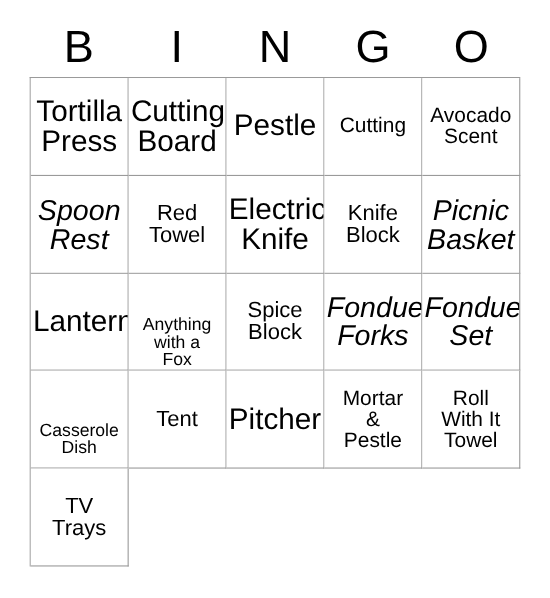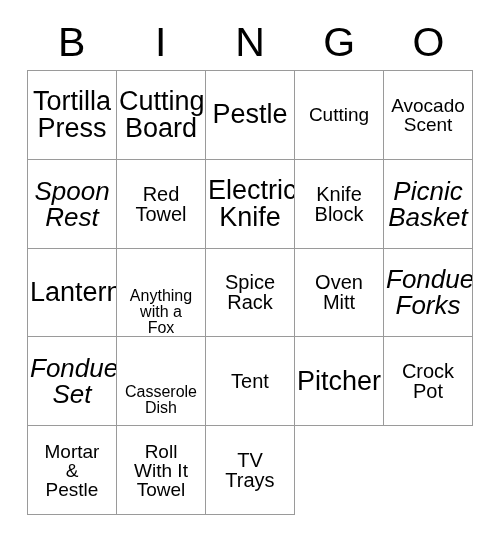--- a/index.html
+++ b/index.html
@@ -146,47 +146,39 @@
       <div class="bingo-cell size-md">
         <span class="cell-text">Lantern</span>
       </div>
       <div class="bingo-cell size-xs">
         <span class="cell-text">Anything
 with a
 Fox</span>
       </div>
       <div class="bingo-cell size-xl">
         <span class="cell-text">Spice
-Rack</span>
-      </div>
-      <div class="bingo-cell size-xl">
-        <span class="cell-text">Oven
-Mitt</span>
+Block</span>
       </div>
       <div class="bingo-cell size-lg">
         <span class="cell-text">Fondue
 Forks</span>
       </div>
       <div class="bingo-cell size-lg">
         <span class="cell-text">Fondue
 Set</span>
       </div>
       <div class="bingo-cell size-xs">
         <span class="cell-text">Casserole
 Dish</span>
       </div>
       <div class="bingo-cell size-xl">
         <span class="cell-text">Tent</span>
       </div>
       <div class="bingo-cell size-md">
         <span class="cell-text">Pitcher</span>
-      </div>
-      <div class="bingo-cell size-xl">
-        <span class="cell-text">Crock
-Pot</span>
       </div>
       <div class="bingo-cell size-sm">
         <span class="cell-text">Mortar
 &amp;
 Pestle</span>
       </div>
       <div class="bingo-cell size-sm">
         <span class="cell-text">Roll
 With It
 Towel</span>

